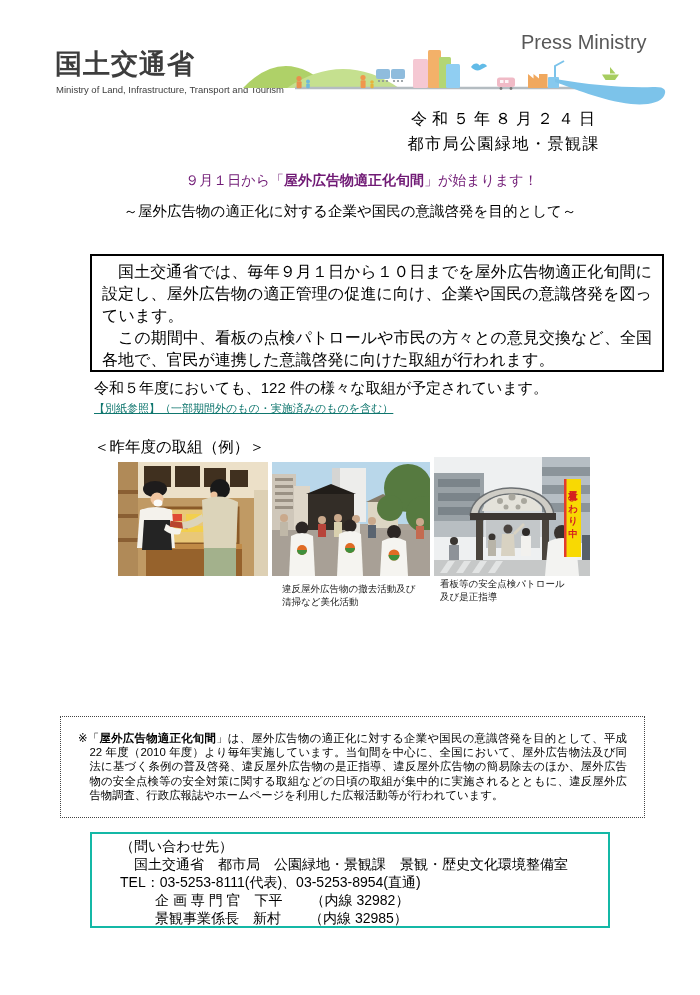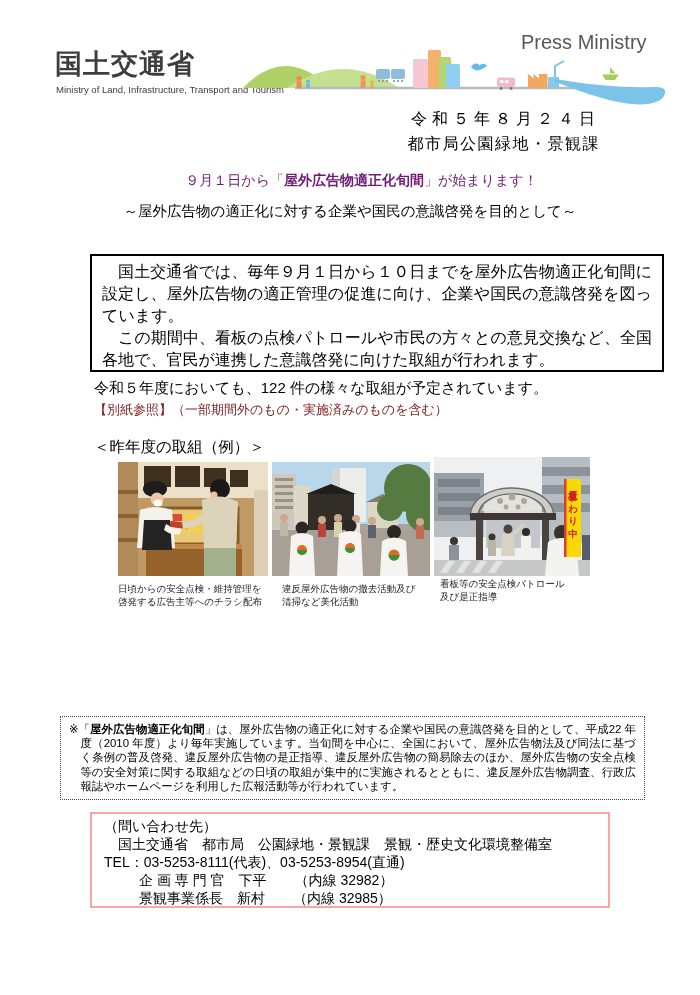--- a/index.html
+++ b/index.html
@@ -23,21 +23,21 @@
   .subtitle { position:absolute; left:0; right:0; top:202px; text-align:center; font-size:14.5px; color:#000; }
   
   .lead-box {
     position:absolute; left:66px; top:254px; width:574px; height:118px;
     box-sizing:border-box; border:2px solid #000; padding:5px 10px 0;
     font-size:16px; line-height:22px; text-align:justify; color:#000;margin-left:24px;
   }
   .lead-box p { margin:0; }
   
   .plan1 { position:absolute; left:94px; top:379px; font-size:15px; color:#000; }
-  .plan2 { position:absolute; left:94px; top:401px; font-size:13px; color:#7f1d1d; }
+  .plan2 { position:absolute; left:94px; top:401px; font-size:11px; color:#0f766e;text-decoration:underline; }
   
   .ex-head { position:absolute; left:94px; top:437px; font-size:15.5px; color:#000; }
   .photo { position:absolute; overflow:hidden; background:#ddd; }
   .photo svg { display:block; }
   .photo1 { left:118px; top:462px; width:150px; height:114px; }
   .photo2 { left:272px; top:462px; width:158px; height:114px; }
   .photo3 { left:434px; top:457px; width:156px; height:119px; }
   .banner-wrap {
     position:absolute; right:9px; top:22px; width:17px; height:78px;
     background:#f8d903; box-shadow:inset 2.5px 0 0 #e23b2e;
@@ -52,26 +52,26 @@
   .cap2 { left:282px; top:582px; width:140px; }
   .cap3 { left:440px; top:577px; width:130px; }
   
   .stats { position:absolute; left:95px; top:634px; font-size:15.5px; line-height:25px; color:#000; }
   
   .footnote {
     position:absolute; left:60px; top:716px; width:585px; box-sizing:border-box;
     border:1.5px dotted #444; padding:5px 8px 6px; font-size:11.4px; line-height:14.2px;
     text-align:justify; color:#000;
   }
-  .footnote p { margin:0; padding-left:1em; text-indent:-1em; }
+  .footnote p { margin:9px; padding-left:1em; text-indent:-1em; }
   .footnote .fb { font-weight:bold; }
   
   .contact {
-    position:absolute; left:90px; top:812px; width:520px; height:96px; box-sizing:border-box;
-    border:2px solid #fca5a5; padding:3px 12px; font-size:14px; line-height:18px; color:#000;
+    position:absolute; left:90px; top:832px; width:520px; height:96px; box-sizing:border-box;
+    border:2px solid #14b8a6; padding:3px 28px; font-size:14px; line-height:18px; color:#000;
   }
   .contact div { white-space:pre; }
   .c-ind1 { margin-left:1em; }
   .c-ind2 { margin-left:2.5em; }
 </style>
 </head>
 <body>
 
 <div class="page">
 
@@ -276,21 +276,20 @@
           <path d="M54,116 l8,-12 h7 l-8,12 z"></path>
       </g>
       <circle cx="128" cy="76" r="8" fill="#38332f"></circle>
       <path d="M114,85 q14,-8 28,0 l3,34 h-34 z" fill="#f3f3f1"></path>
     </svg>
     <div class="banner-wrap">
       <div class="banner-text">看板見まわり中</div>
     </div>
   </div>
 
-  <div class="caption cap1">日頃からの安全点検・維持管理を啓発する広告主等へのチラシ配布</div>
   <div class="caption cap3">看板等の安全点検パトロール及び是正指導</div>
   <div class="caption cap2">違反屋外広告物の撤去活動及び清掃など美化活動</div>
 
 
   <div class="footnote">
     <p><span>※「</span><span class="fb">屋外広告物適正化旬間</span><span>」は、屋外広告物の適正化に対する企業や国民の意識啓発を目的として、平成22 年度（2010 年度）より毎年実施しています。当旬間を中心に、全国において、屋外広告物法及び同法に基づく条例の普及啓発、違反屋外広告物の是正指導、違反屋外広告物の簡易除去のほか、屋外広告物の安全点検等の安全対策に関する取組などの日頃の取組が集中的に実施されるとともに、違反屋外広告物調査、行政広報誌やホームページを利用した広報活動等が行われています。</span></p>
   </div>
 
   <div class="contact">
     <div>（問い合わせ先）</div>

